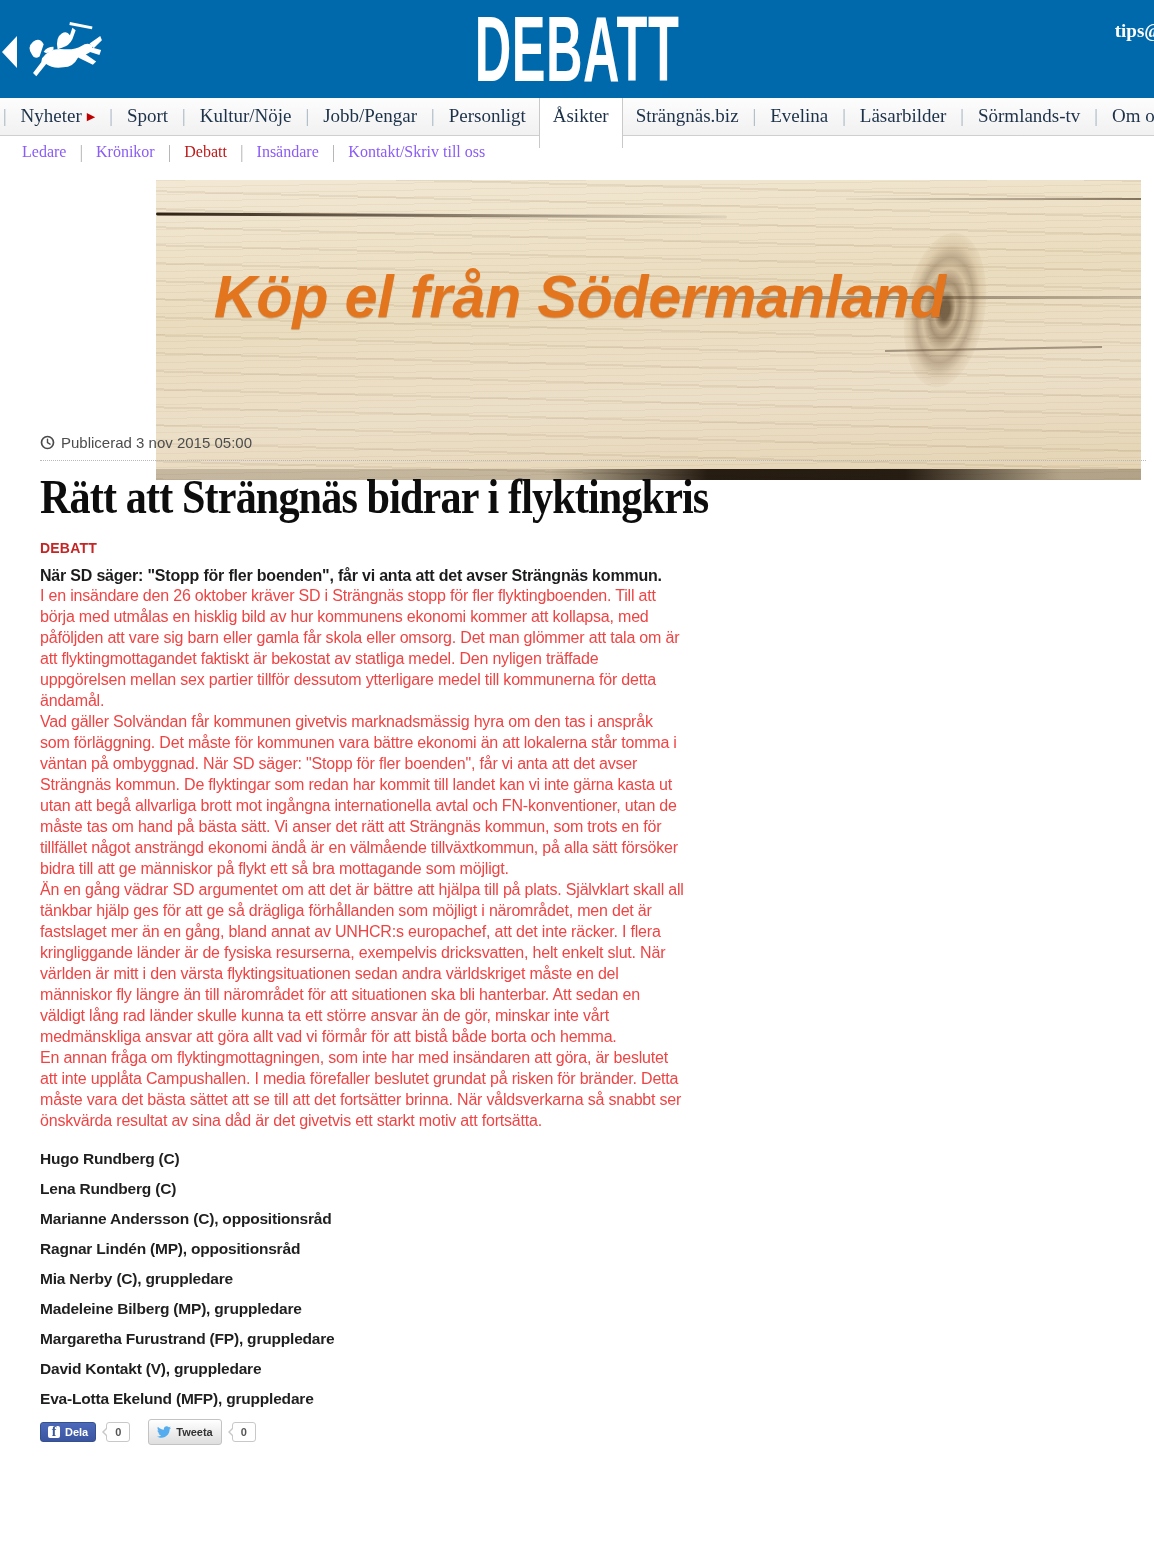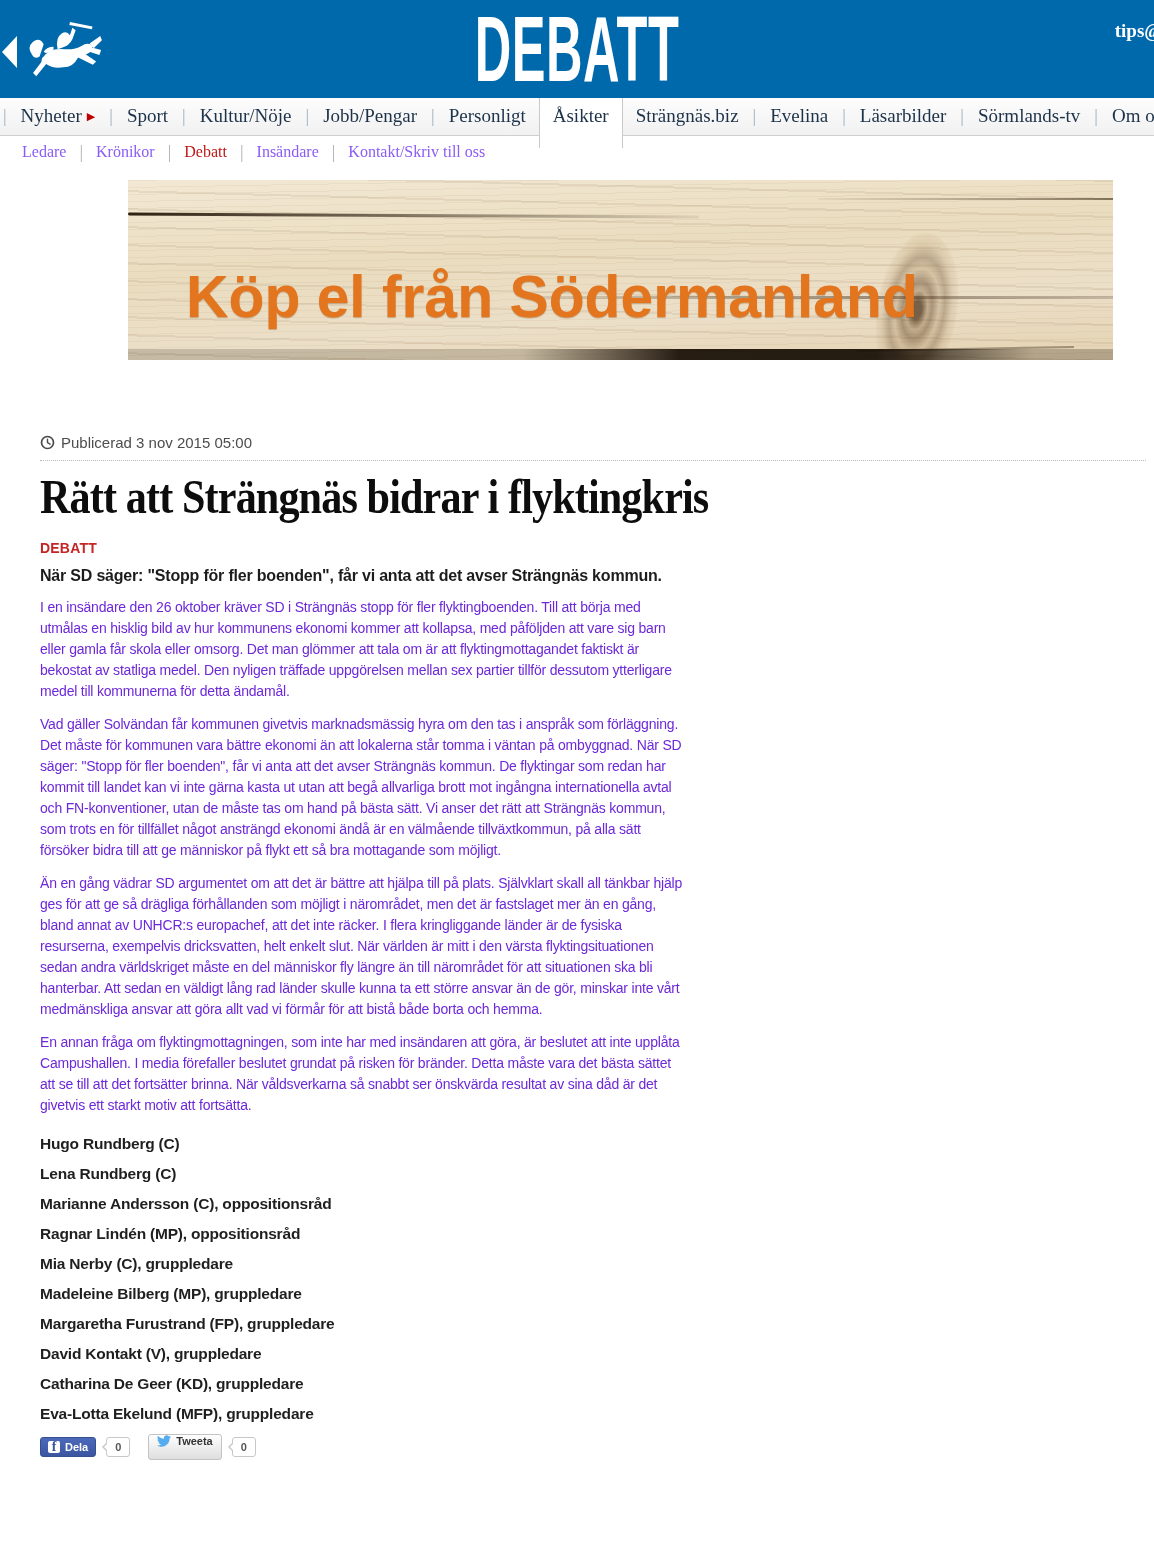--- a/index.html
+++ b/index.html
@@ -59,26 +59,27 @@
     position:absolute; left:10px; top:140px; height:24px;
     display:flex; align-items:center;
     font-family:"Liberation Serif", serif; font-size:16px; color:#2b2b2b;
   }
   .subnav a { color:#8b5cf6; text-decoration:none; padding:0 12px; cursor:pointer; white-space:nowrap; }
   .subnav a.active { color:#c01818; }
   .subnav .nav-sep { color:#b0b0b0; }
 
   
   .banner {
-    position:absolute; left:128px; top:180px; width:985px; height:180px; cursor:pointer;
+    position:absolute; left:156px; top:180px; width:985px; height:300px; cursor:pointer;
     background:
       repeating-linear-gradient(179deg, rgba(151,116,72,.08) 0 1px, transparent 1px 7px),
       repeating-linear-gradient(181.5deg, rgba(120,90,55,.10) 0 2px, transparent 2px 18px),
       linear-gradient(176deg, #f2e8d4 0%, #eadcbe 40%, #ecdfc8 70%, #e4d3b2 100%);
     overflow:hidden;
+    font-style:italic;
   }
   .banner .crack { position:absolute; }
   .crack1 { left:0; top:34px; width:58%; height:3px; background:linear-gradient(90deg,#2e2012,rgba(46,32,18,.08)); border-radius:2px; transform:rotate(.3deg); }
   .crack2 { right:0; top:18px; width:30%; height:2px; background:linear-gradient(270deg,rgba(56,39,22,.55),rgba(56,39,22,.05)); }
   .crack3 { left:42%; top:116px; width:58%; height:3px; background:linear-gradient(90deg,rgba(40,28,16,.12),rgba(51,35,18,.45) 60%,rgba(40,28,16,.2)); }
   .crack4 { right:4%; top:168px; width:22%; height:2px; background:rgba(58,40,24,.4); transform:rotate(-1deg); }
   .knot {
     position:absolute; left:76%; top:52px; width:80px; height:156px; border-radius:50%;
     transform:rotate(9deg);
     background:radial-gradient(ellipse at center,
@@ -101,21 +102,21 @@
   .meta-row { display:flex; align-items:center; gap:6px; color:#4d4d4d; font-size:15px; height:18px; }
   .divider { border:none; border-top:1px dotted #b9b9b9; margin:9px 0 0; width:100%; }
   h1.article-title {
     margin-top:10px; font-family:"Liberation Serif", serif; font-weight:bold;
     color:#0d0d0d; font-size:49px; line-height:52px; white-space:nowrap;
     transform:scaleX(.86); transform-origin:left center; letter-spacing:-1px;
   }
   .category-label { margin-top:17px; color:#c42525; font-weight:bold; font-size:14px; letter-spacing:.2px; }
   .article-lead { margin-top:11px; width:660px; font-weight:bold; color:#1c1c1c; font-size:16px; letter-spacing:-.2px; }
   .article-body p {
-    margin-top:12px; width:645px; color:#6d28d9; font-size:14px;
+    margin-top:0; width:645px; color:#ef4444; font-size:16px;
     line-height:21px; letter-spacing:-.2px;
   }
   .signatories { margin-top:20px; }
   .signatories p { margin-bottom:14px; font-weight:bold; color:#1f1f1f; font-size:15.5px; line-height:16px; letter-spacing:-.2px; }
 
   
   .share-row { display:flex; align-items:center; gap:6px; margin-top:14px; height:22px; }
   .fb-btn {
     display:inline-flex; align-items:center; gap:5px; height:20px; padding:0 7px;
     background:linear-gradient(#4c69ba,#3b55a0); border:1px solid #35508f; border-radius:3px;
@@ -132,21 +133,21 @@
   }
   .count-bubble::before {
     content:""; position:absolute; left:-9px; top:5px;
     border:4px solid transparent; border-right-color:#c8c8c8;
   }
   .count-bubble::after {
     content:""; position:absolute; left:-7px; top:5px;
     border:4px solid transparent; border-right-color:#ffffff;
   }
   .tw-btn {
-    display:inline-flex; align-items:flex-end; gap:5px; height:20px; padding:12px 8px; margin-left:12px;
+    display:inline-flex; align-items:center; gap:5px; height:20px; padding:12px 8px; margin-left:12px;
     background:linear-gradient(#ffffff,#dedede); border:1px solid #c3c3c3; border-radius:3px;
     color:#333; font-weight:bold; font-size:11px; cursor:pointer; text-decoration:none;
   }
 </style>
 </head>
 <body>
 
 <div class="page">
 
   <div class="masthead">
@@ -260,21 +261,20 @@
 
     <div class="signatories">
       <p>Hugo Rundberg (C)</p>
       <p>Lena Rundberg (C)</p>
       <p>Marianne Andersson (C), oppositionsråd</p>
       <p>Ragnar Lindén (MP), oppositionsråd</p>
       <p>Mia Nerby (C), gruppledare</p>
       <p>Madeleine Bilberg (MP), gruppledare</p>
       <p>Margaretha Furustrand (FP), gruppledare</p>
       <p>David Kontakt (V), gruppledare</p>
-      <p>Catharina De Geer (KD), gruppledare</p>
       <p>Eva-Lotta Ekelund (MFP), gruppledare</p>
     </div>
 
     <div class="share-row">
       <a class="fb-btn">
         <span class="fb-f">f</span>
         <span>Dela</span>
       </a>
       <a class="count-bubble">0</a>
       <a class="tw-btn">

